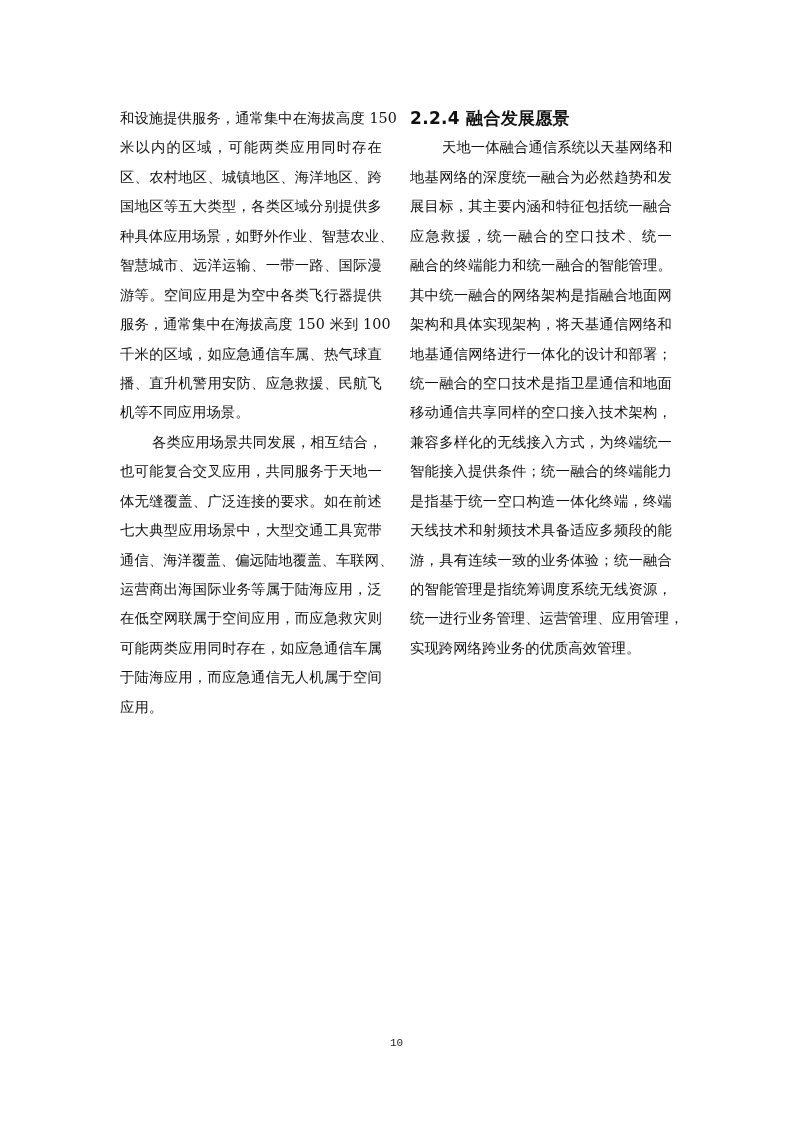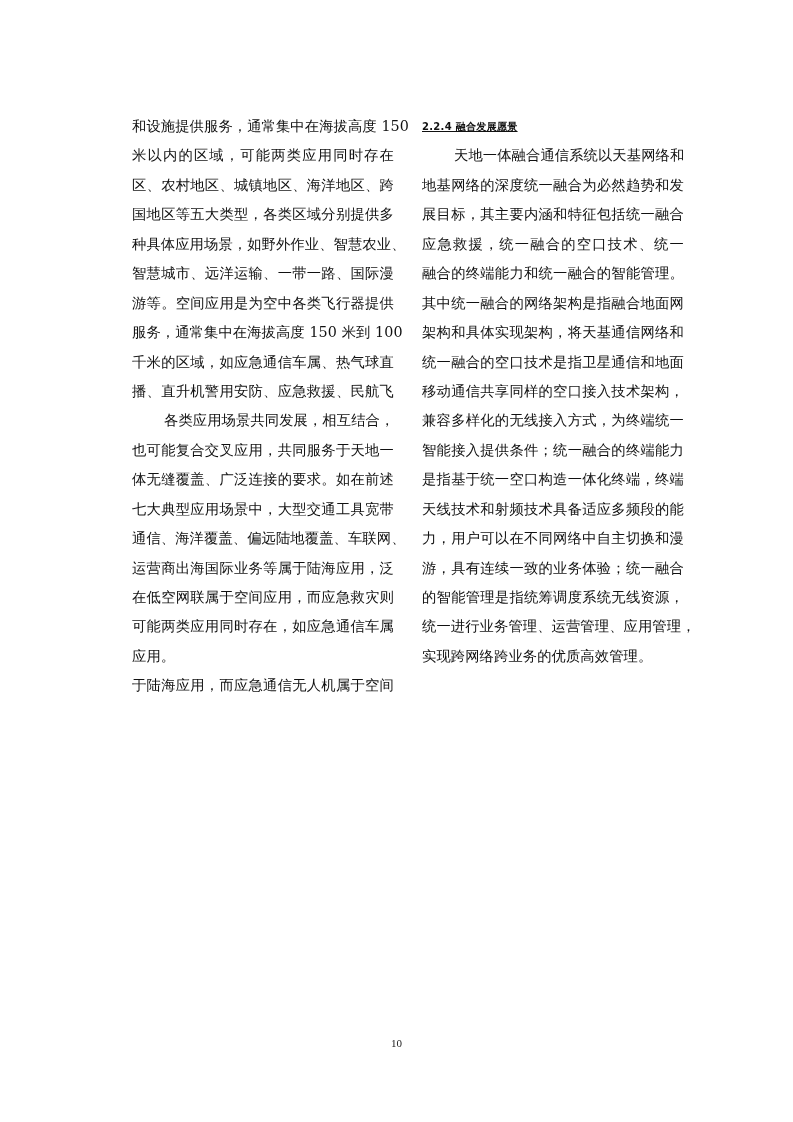--- a/index.html
+++ b/index.html
@@ -1,78 +1,79 @@
 <!DOCTYPE html>
 <html><head>
 <meta charset="utf-8">
 <style>
   html, body { margin:0; padding:0; background:#ffffff; }
   body { width:793px; height:1122px; position:relative; overflow:hidden;
          font-family:"DejaVu Serif","Liberation Serif",serif; color:#111; }
-  .col { position:absolute; top:112px; width:262px;margin-left:12px; }
+  .col { position:absolute; top:104px; width:262px; }
   .col-left { left:120px; }
   .col-right { left:410px; }
   .line { display:block; height:29.45px; line-height:29.45px; font-size:14.3px;
           white-space:nowrap; text-align:justify; text-align-last:justify;
           letter-spacing:0.1px; }
   .line.last { text-align-last:left; }
   .line.indent { padding-left:32px; }
-  .heading { display:block; height:29.45px; line-height:29.45px; font-size:10px;
+  .heading { display:block; height:29.45px; line-height:29.45px; font-size:17px;
              font-weight:bold; white-space:nowrap; letter-spacing:0.3px;
-             font-family:"DejaVu Sans","Liberation Sans",sans-serif;text-decoration:underline; }
+             font-family:"DejaVu Sans","Liberation Sans",sans-serif; }
   .page-num { position:absolute; top:1037px; left:0; width:793px; text-align:center;
-              font-size:11px; font-family:Liberation Serif, serif; color:#222; }
+              font-size:11px; font-family:Liberation Mono, monospace; color:#222; }
 </style>
 </head>
 <body>
 
 <div class="col col-left">
   <div>
     <span class="line">和设施提供服务，通常集中在海拔高度 150</span>
     <span class="line">米以内的区域，可能两类应用同时存在</span>
     <span class="line">区、农村地区、城镇地区、海洋地区、跨</span>
     <span class="line">国地区等五大类型，各类区域分别提供多</span>
     <span class="line">种具体应用场景，如野外作业、智慧农业、</span>
     <span class="line">智慧城市、远洋运输、一带一路、国际漫</span>
     <span class="line">游等。空间应用是为空中各类飞行器提供</span>
     <span class="line">服务，通常集中在海拔高度 150 米到 100</span>
     <span class="line">千米的区域，如应急通信车属、热气球直</span>
     <span class="line">播、直升机警用安防、应急救援、民航飞</span>
+    <span class="line last">机等不同应用场景。</span>
   </div>
   <div>
     <span class="line indent">各类应用场景共同发展，相互结合，</span>
     <span class="line">也可能复合交叉应用，共同服务于天地一</span>
     <span class="line">体无缝覆盖、广泛连接的要求。如在前述</span>
     <span class="line">七大典型应用场景中，大型交通工具宽带</span>
     <span class="line">通信、海洋覆盖、偏远陆地覆盖、车联网、</span>
     <span class="line">运营商出海国际业务等属于陆海应用，泛</span>
     <span class="line">在低空网联属于空间应用，而应急救灾则</span>
     <span class="line">可能两类应用同时存在，如应急通信车属</span>
+    <span class="line">于陆海应用，而应急通信无人机属于空间</span>
     <span class="line last">应用。</span>
-    <span class="line">于陆海应用，而应急通信无人机属于空间</span>
   </div>
 </div>
 
 <div class="col col-right">
   <span class="heading">2.2.4 融合发展愿景</span>
   <div>
     <span class="line indent">天地一体融合通信系统以天基网络和</span>
     <span class="line">地基网络的深度统一融合为必然趋势和发</span>
     <span class="line">展目标，其主要内涵和特征包括统一融合</span>
     <span class="line">应急救援，统一融合的空口技术、统一</span>
     <span class="line">融合的终端能力和统一融合的智能管理。</span>
     <span class="line">其中统一融合的网络架构是指融合地面网</span>
     <span class="line">架构和具体实现架构，将天基通信网络和</span>
+    <span class="line">地基通信网络进行一体化的设计和部署；</span>
     <span class="line">统一融合的空口技术是指卫星通信和地面</span>
     <span class="line">移动通信共享同样的空口接入技术架构，</span>
     <span class="line">兼容多样化的无线接入方式，为终端统一</span>
     <span class="line">智能接入提供条件；统一融合的终端能力</span>
     <span class="line">是指基于统一空口构造一体化终端，终端</span>
     <span class="line">天线技术和射频技术具备适应多频段的能</span>
-    <span class="line">力，用户可以在不同网络中自主切换和漫</span>
     <span class="line">游，具有连续一致的业务体验；统一融合</span>
     <span class="line">的智能管理是指统筹调度系统无线资源，</span>
     <span class="line">统一进行业务管理、运营管理、应用管理，</span>
     <span class="line last">实现跨网络跨业务的优质高效管理。</span>
   </div>
 </div>
 
 <div class="page-num">10</div>
 
 </body></html>

